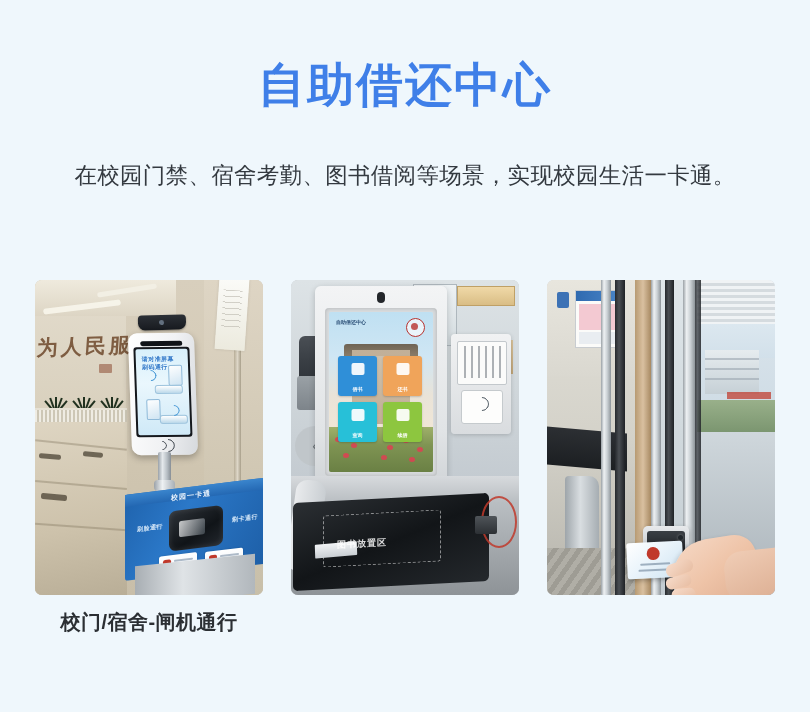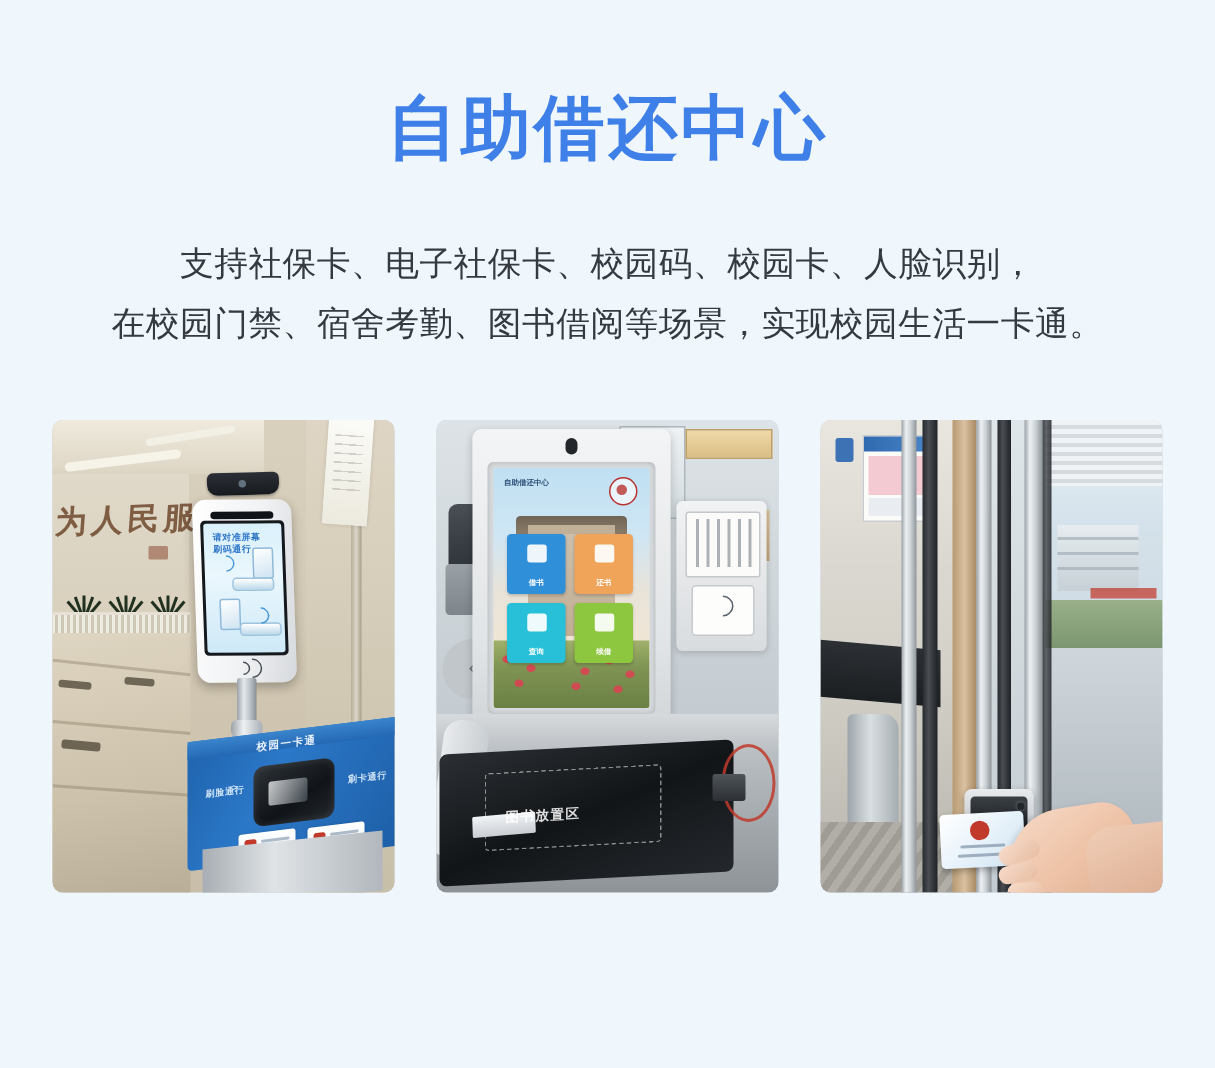--- a/index.html
+++ b/index.html
@@ -599,21 +599,20 @@
   }
 </style>
 </head>
 <body>
 
 <div class="page">
 
   <div class="headline">自助借还中心</div>
 
   <div class="subtitle">
-    <span class="line">支持社保卡、电子社保卡、校园码、校园卡、人脸识别，</span>
     <span class="line">在校园门禁、宿舍考勤、图书借阅等场景，实现校园生活一卡通。</span>
   </div>
 
   <div class="cards">
 
     <div class="card">
       <div class="photo">
         <div class="p1-bg"></div>
         <div class="p1-wallcol"></div>
         <div class="p1-ceil"></div>
@@ -699,20 +698,21 @@
           </div>
           <div class="p1-sticker" style="left:80px;top:67px;width:38px;height:16px">
             <div class="p1-stickerdot"></div>
             <div class="p1-stickerline" style="left:15px;top:5px;width:19px"></div>
             <div class="p1-stickerline" style="left:15px;top:10px;width:14px"></div>
           </div>
         </div>
 
         <div class="p1-base"></div>
       </div>
+      <div class="caption">校门/宿舍-闸机通行</div>
     </div>
 
     <div class="card">
       <div class="photo">
         <div class="p2-bg"></div>
         <div class="p2-backroom"></div>
         <div class="p2-win"></div>
         <div class="p2-shelf"></div>
         <div class="p2-shelf2"></div>
         <div class="p2-person"></div>

